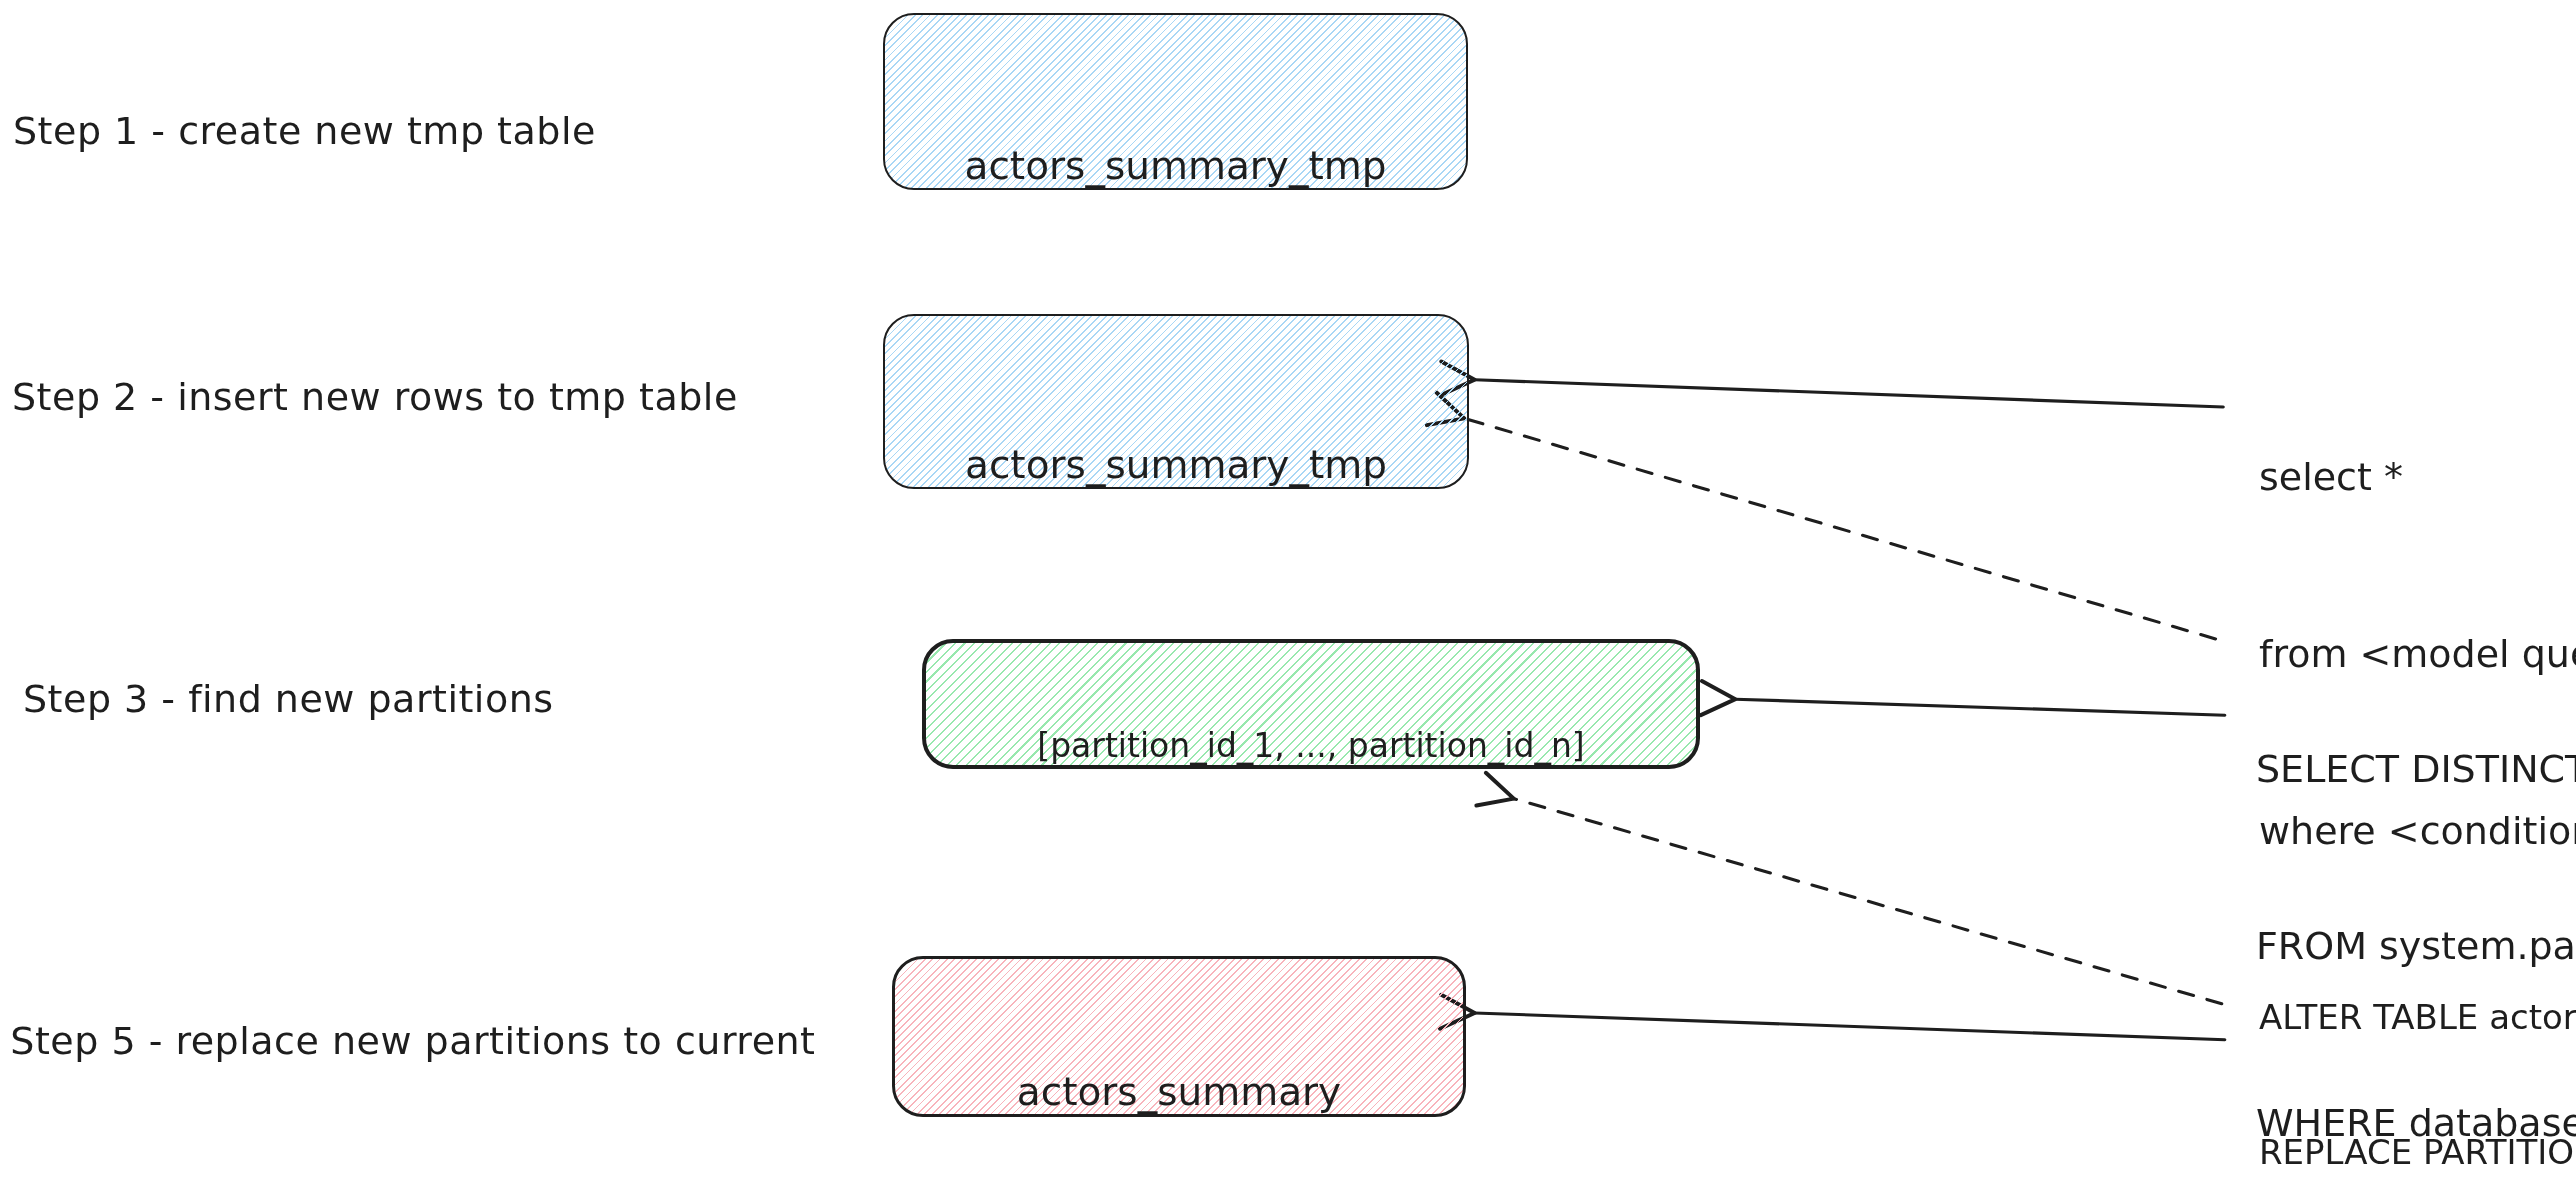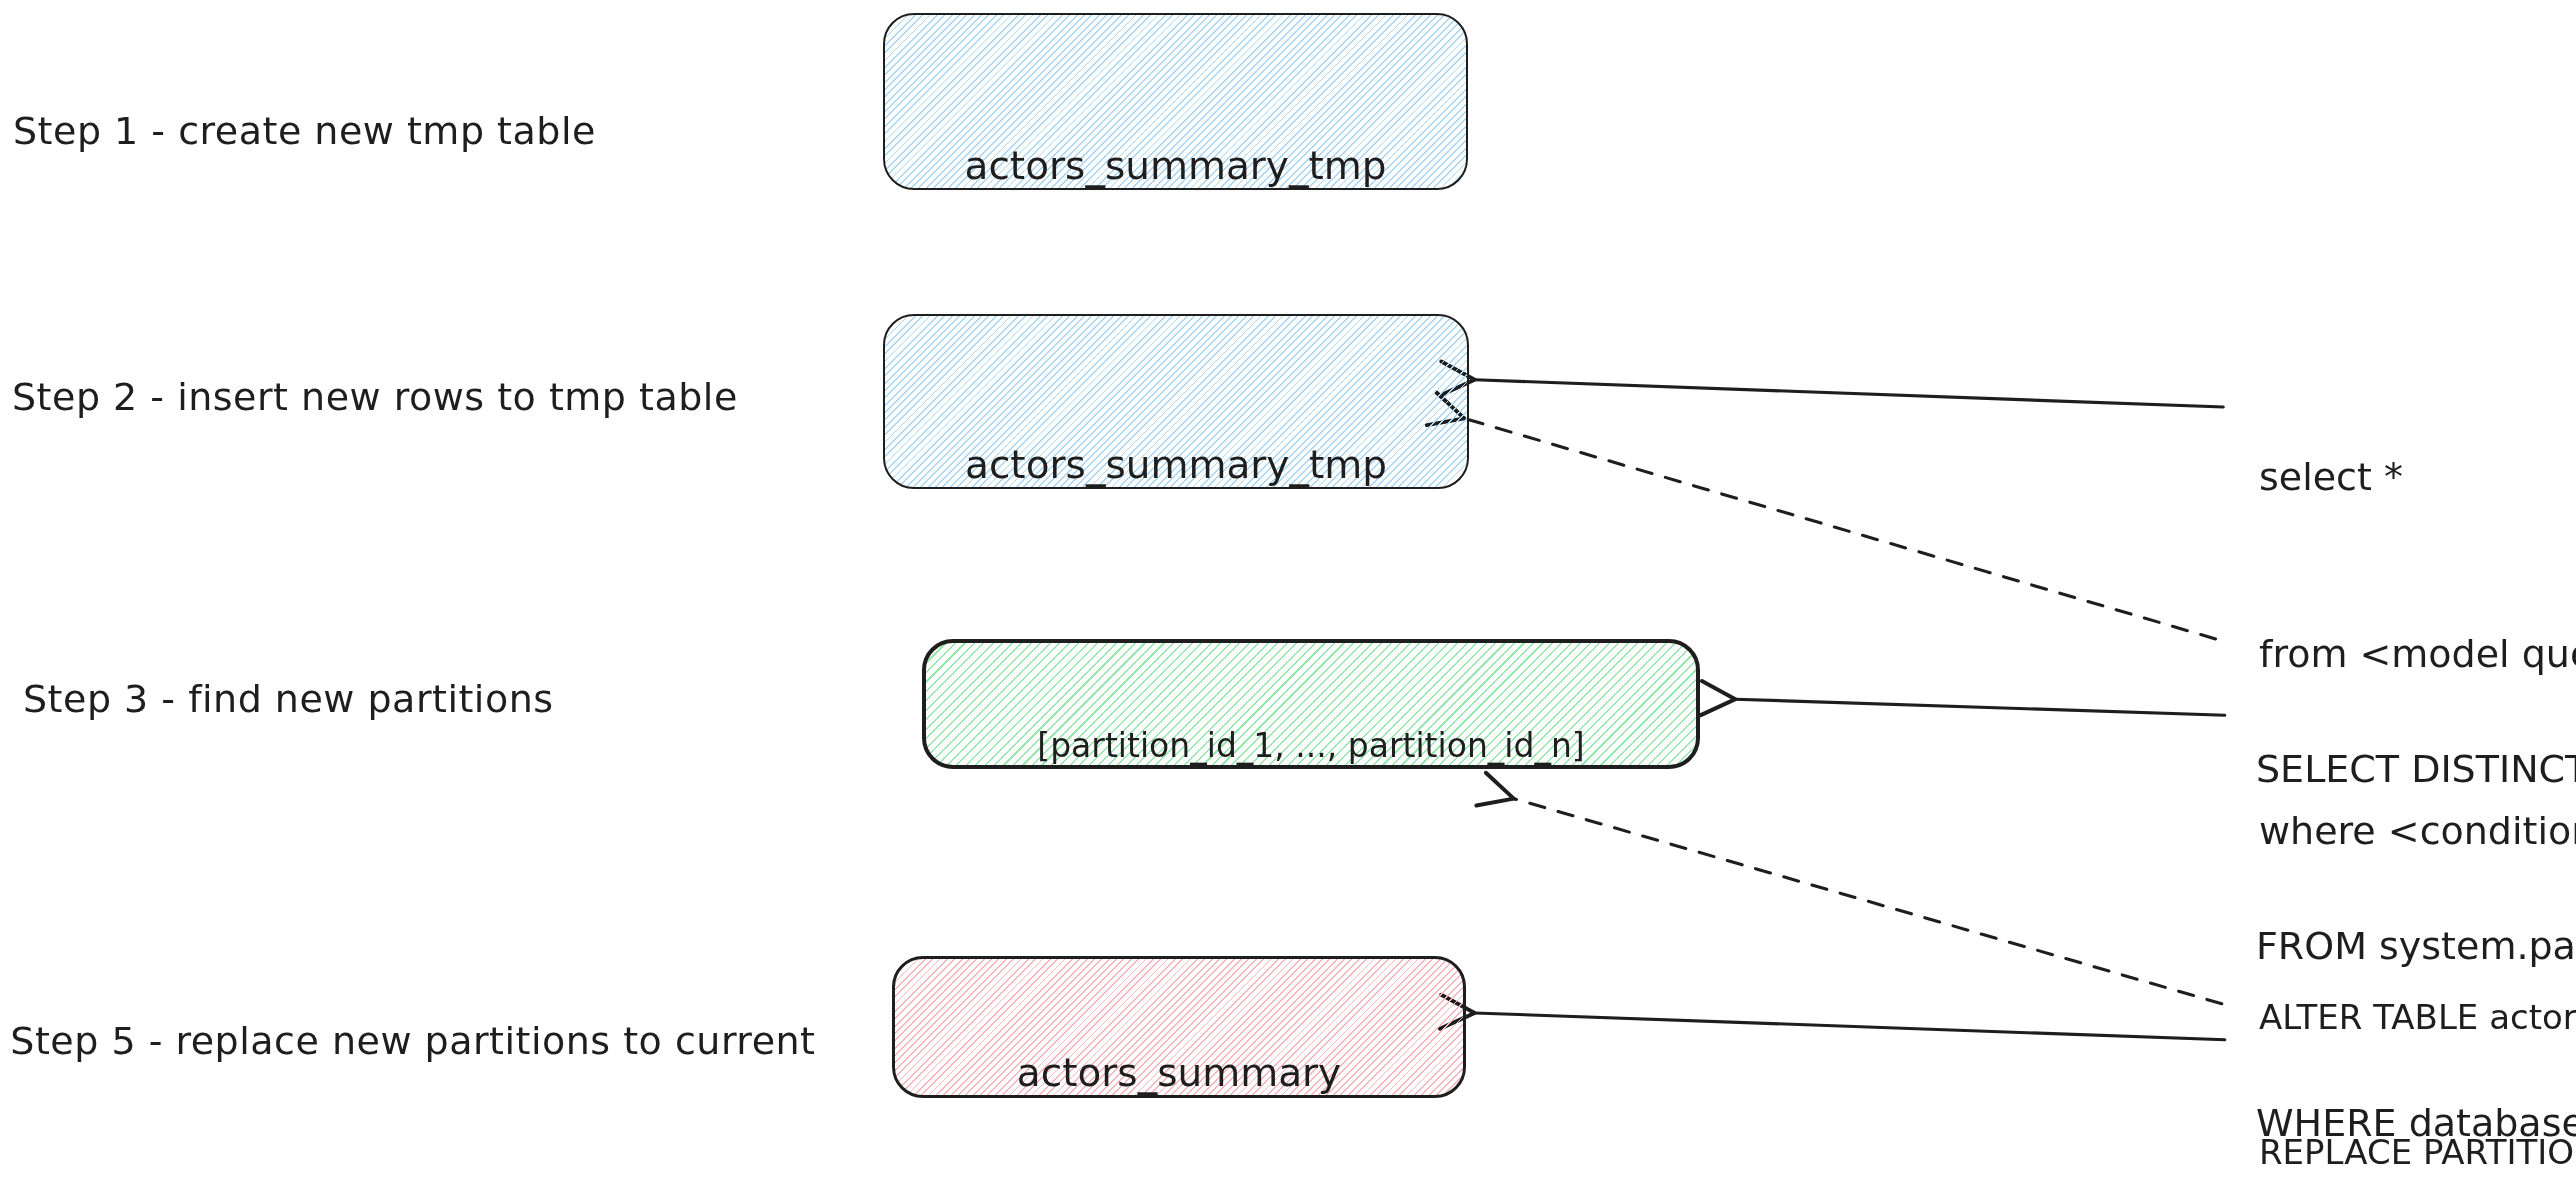--- a/index.html
+++ b/index.html
@@ -93,21 +93,21 @@
   </div>
 
   <div class="node hachure-blue" style="left:883px; top:314px; width:586px; height:175px;">
     <span>actors_summary_tmp</span>
   </div>
 
   <div class="node hachure-green node-step3" style="left:887px; top:639px; width:778px; height:130px;">
     <span>[partition_id_1, ..., partition_id_n]</span>
   </div>
 
-  <div class="node hachure-pink node-step4" style="left:892px; top:956px; width:574px; height:142px;">
+  <div class="node hachure-pink node-step4" style="left:892px; top:956px; width:574px; height:161px;">
     <span>actors_summary</span>
   </div>
 
   <div class="sql-block" style="left:2259px; top:330px;">
     <div class="sql-line">select *</div>
     <div class="sql-line">from &lt;model query&gt;</div>
     <div class="sql-line">where &lt;condition to identify new&gt;</div>
   </div>
 
   <div class="sql-block" style="left:2256px; top:622px;">

